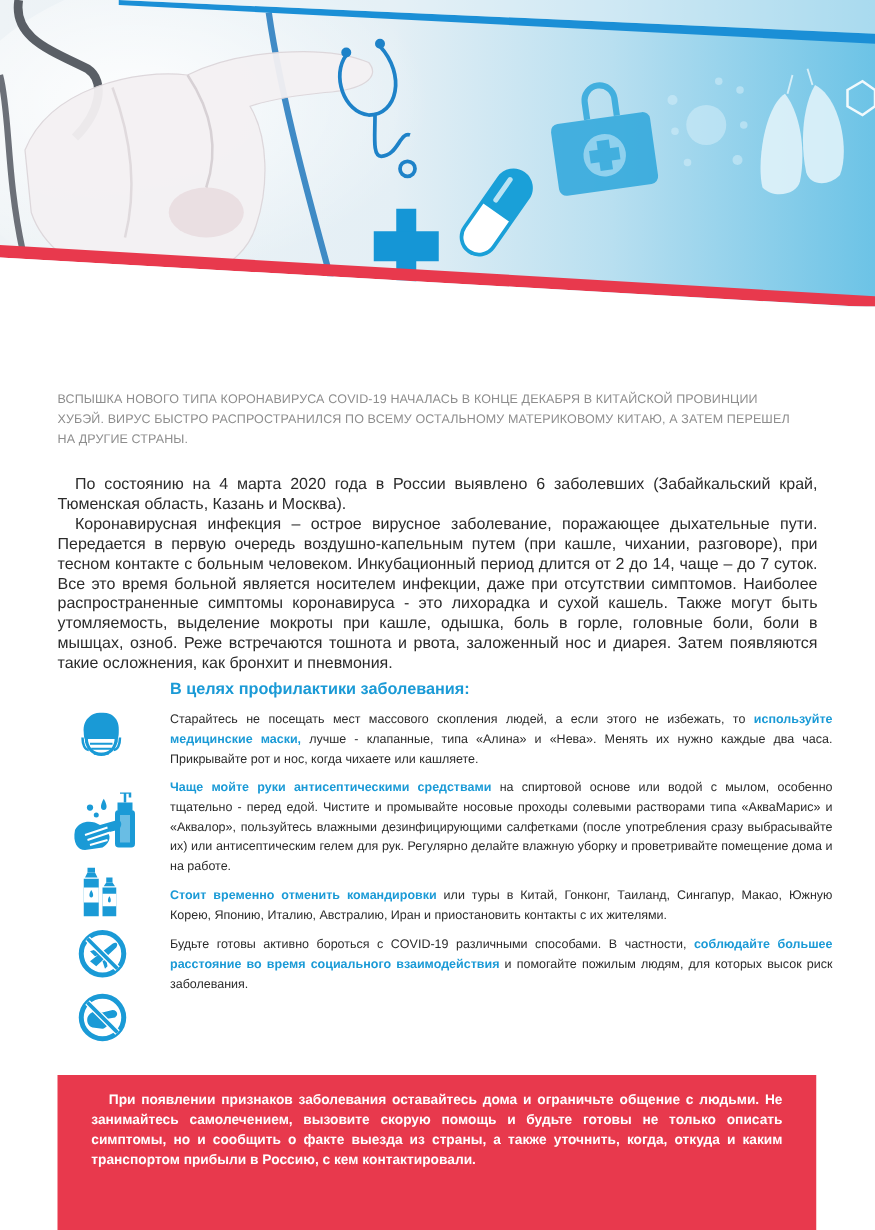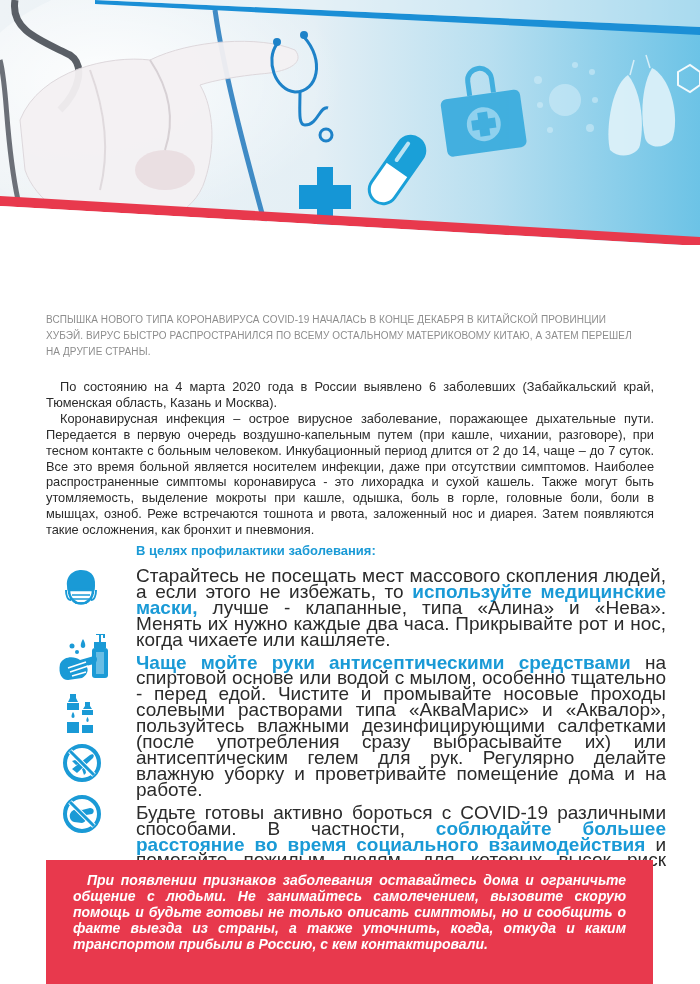--- a/index.html
+++ b/index.html
@@ -17,30 +17,30 @@
   .lead { position: absolute; left: 46px; top: 312px; width: 600px; color: #8d8d8d;
           font-family: "Liberation Sans", sans-serif; font-size: 10px; line-height: 16px; letter-spacing: 0.1px; text-transform: uppercase; }
 
   
   .body-text { position: absolute; left: 46px; top: 379px; width: 608px; font-size: 12.8px; line-height: 15.9px;
                color: #2b2b2b; text-align: justify; }
   .body-text p { text-indent: 14px; }
 
   .prevent { position: absolute; left: 136px; top: 543px; width: 530px; }
   .prevent-heading { color: #1a9ad6; font-weight: bold; font-size: 13px; line-height: 16px; margin-bottom: 9px; }
-  .tip { font-size: 19px; line-height: 15.9px; text-align: justify; color: #2b2b2b; margin-bottom: 7px; }
+  .tip { font-size: 10px; line-height: 15.9px; text-align: justify; color: #2b2b2b; margin-bottom: 7px; }
   .hl { color: #1a9ad6; font-weight: bold; }
 
   .icon { position: absolute; }
   .icon svg { display: block; }
 
   
   .alert { position: absolute; left: 46px; top: 860px; width: 607px; height: 124px; background: #e8394d; color: #ffffff;
            padding: 13px 27px 0 27px; }
-  .alert-text { font-size: 14px; line-height: 15.9px; text-align: justify; font-weight: bold; font-style: italic; }
+  .alert-text { font-size: 11px; line-height: 15.9px; text-align: justify; font-weight: bold; }
   .alert-text span.indent { display: inline-block; width: 14px; }
   .alert-hotline { margin-top: 8px; padding-left: 9px; font-size: 12.2px; font-weight: bold; letter-spacing: 0.1px; white-space: nowrap; }
 </style>
 </head>
 <body>
 
 <div class="hero">
   <svg width="700" height="245" viewBox="0 0 700 245">
     <defs>
       <linearGradient id="bgGrad" x1="0" y1="0" x2="1" y2="0">
@@ -202,19 +202,22 @@
 <div class="prevent">
   <div class="prevent-heading">В целях профилактики заболевания:</div>
 
   <p class="tip">
     <span>Старайтесь не посещать мест массового скопления людей, а если этого не избежать, то </span><span class="hl">используйте медицинские маски,</span><span> лучше - клапанные, типа «Алина» и «Нева». Менять их нужно каждые два часа. Прикрывайте рот и нос, когда чихаете или кашляете.</span>
   </p>
   <p class="tip">
     <span></span><span class="hl">Чаще мойте руки антисептическими средствами</span><span> на спиртовой основе или водой с мылом, особенно тщательно - перед едой. Чистите и промывайте носовые проходы солевыми растворами типа «АкваМарис» и «Аквалор», пользуйтесь влажными дезинфицирующими салфетками (после употребления сразу выбрасывайте их) или антисептическим гелем для рук. Регулярно делайте влажную уборку и проветривайте помещение дома и на работе.</span>
   </p>
   <p class="tip">
+    <span></span><span class="hl">Стоит временно отменить командировки</span><span> или туры в Китай, Гонконг, Таиланд, Сингапур, Макао, Южную Корею, Японию, Италию, Австралию, Иран и приостановить контакты с их жителями.</span>
+  </p>
+  <p class="tip">
     <span>Будьте готовы активно бороться с COVID-19 различными способами. В частности, </span><span class="hl">соблюдайте большее расстояние во время социального взаимодействия</span><span> и помогайте пожилым людям, для которых высок риск заболевания.</span>
   </p>
 </div>
 
 <div class="alert">
   <p class="alert-text"><span class="indent"></span><span>При появлении признаков заболевания оставайтесь дома и ограничьте общение с людьми. Не занимайтесь самолечением, вызовите скорую помощь и будьте готовы не только описать симптомы, но и сообщить о факте выезда из страны, а также уточнить, когда, откуда и каким транспортом прибыли в Россию, с кем контактировали.</span></p>
 </div>
 
 </body></html>

